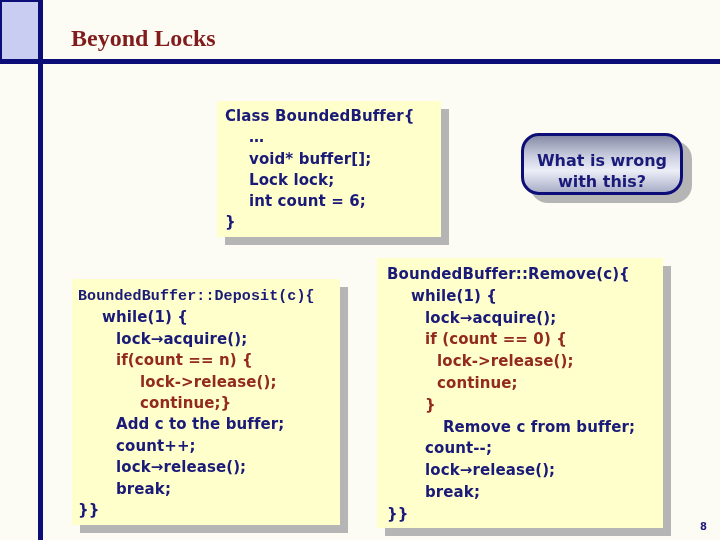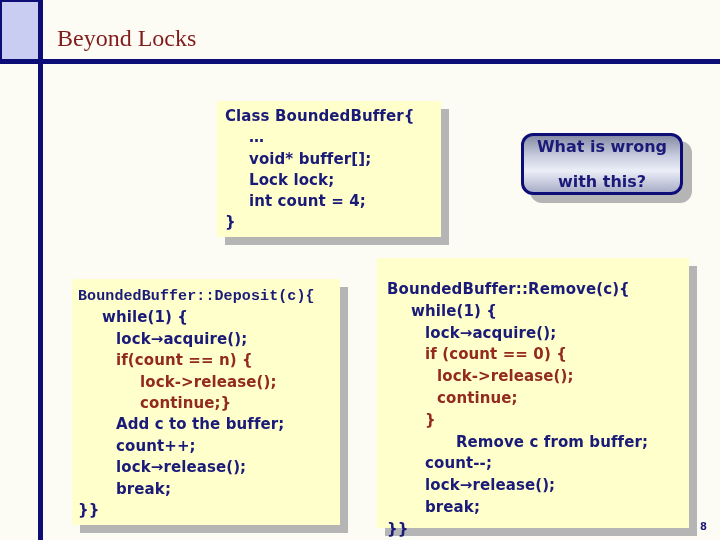--- a/index.html
+++ b/index.html
@@ -15,60 +15,60 @@
     position: absolute; left: 0; top: 0;
     width: 41px; height: 63px;
     background: var(--accent-square, #cacdf2);
     border-top: 2px solid var(--line, #0d0d78);
     border-left: 2px solid var(--line, #0d0d78);
     box-sizing: border-box;
   }
   .vrule { position: absolute; left: 38px; top: 0; width: 5px; height: 540px; background: var(--line, #0d0d78); }
   .hrule { position: absolute; left: 0; top: 59px; width: 720px; height: 5px; background: var(--line, #0d0d78); }
   .title {
-    position: absolute; left: 57px; top: 24px;
+    position: absolute; left: 71px; top: 24px;
     margin: 0;
     font-family: "Liberation Serif", "DejaVu Serif", serif;
-    font-weight: 400;
+    font-weight: 700;
     font-size: 24px; line-height: 28px;
     color: var(--title-red, #801c1c);
     white-space: nowrap;
   }
   
   .code-box {
     position: absolute;
     background: var(--box-bg, #ffffcc);
     box-shadow: 8px 8px 0 var(--shadow, #b5b5b5);
     box-sizing: border-box;
     font-weight: 700;
     font-size: 15px;
     letter-spacing: 0.1px;
     white-space: nowrap;
   }
   .class-box   { left: 217px; top: 101px; width: 224px; height: 136px; padding: 5px 8px;  line-height: 21.3px; }
   .deposit-box { left: 72px;  top: 279px; width: 268px; height: 246px; padding: 7px 6px;  line-height: 21.4px; }
-  .remove-box  { left: 377px; top: 258px; width: 312px; height: 270px; padding: 21px 10px; line-height: 21.8px; }
+  .remove-box  { left: 377px; top: 258px; width: 286px; height: 270px; padding: 6px 10px; line-height: 21.8px; }
   .code-line { white-space: pre; }
   .c-navy { color: var(--navy, #1a1a78); }
   .c-red  { color: var(--dark-red, #932a1e); }
   
   .callout {
     position: absolute; left: 521px; top: 133px;
     width: 162px; height: 62px;
     box-sizing: border-box;
     border: 3px solid var(--line, #0d0d78);
-    border-radius: 12px;
+    border-radius: 18px;
     background: linear-gradient(180deg,
       var(--callout-top, #868ca6) 0%,
       var(--callout-upper-mid, #c9cdde) 36%,
       var(--callout-mid, #eceef7) 62%,
       var(--callout-bottom, #a9aec8) 100%);
     box-shadow: 9px 8px 0 var(--shadow, #b5b5b5);
     display: flex; flex-direction: column;
-    align-items: center; justify-content: space-between;
+    align-items: center; justify-content: flex-end;
     font-weight: 700; font-size: 16px; line-height: 21px;
     color: var(--navy, #1a1a78);
     text-align: center;
   }
   .page-number {
     position: absolute; left: 700px; top: 521px;
     font-size: 10px; font-weight: 700;
     color: var(--navy, #1a1a78);
   }
 </style>
@@ -80,21 +80,21 @@
   <div class="vrule"></div>
   <div class="hrule"></div>
 
   <h1 class="title">Beyond Locks</h1>
 
   <div class="code-box class-box">
       <div class="code-line c-navy" style="padding-left: 0px;">Class BoundedBuffer{</div>
       <div class="code-line c-navy" style="padding-left: 24px;">…</div>
       <div class="code-line c-navy" style="padding-left: 24px;">void* buffer[];</div>
       <div class="code-line c-navy" style="padding-left: 24px;">Lock lock;</div>
-      <div class="code-line c-navy" style="padding-left: 24px;">int count = 4;</div>
+      <div class="code-line c-navy" style="padding-left: 24px;">int count = 6;</div>
       <div class="code-line c-navy" style="padding-left: 0px;">}</div>
     </div>
 
   <div class="callout">
     <div>What is wrong</div>
     <div>with this?</div>
   </div>
 
   <div class="code-box deposit-box">
       <div class="code-line c-navy" style="padding-left: 0px; font-family: Liberation Mono, monospace;">BoundedBuffer::Deposit(c){</div>

